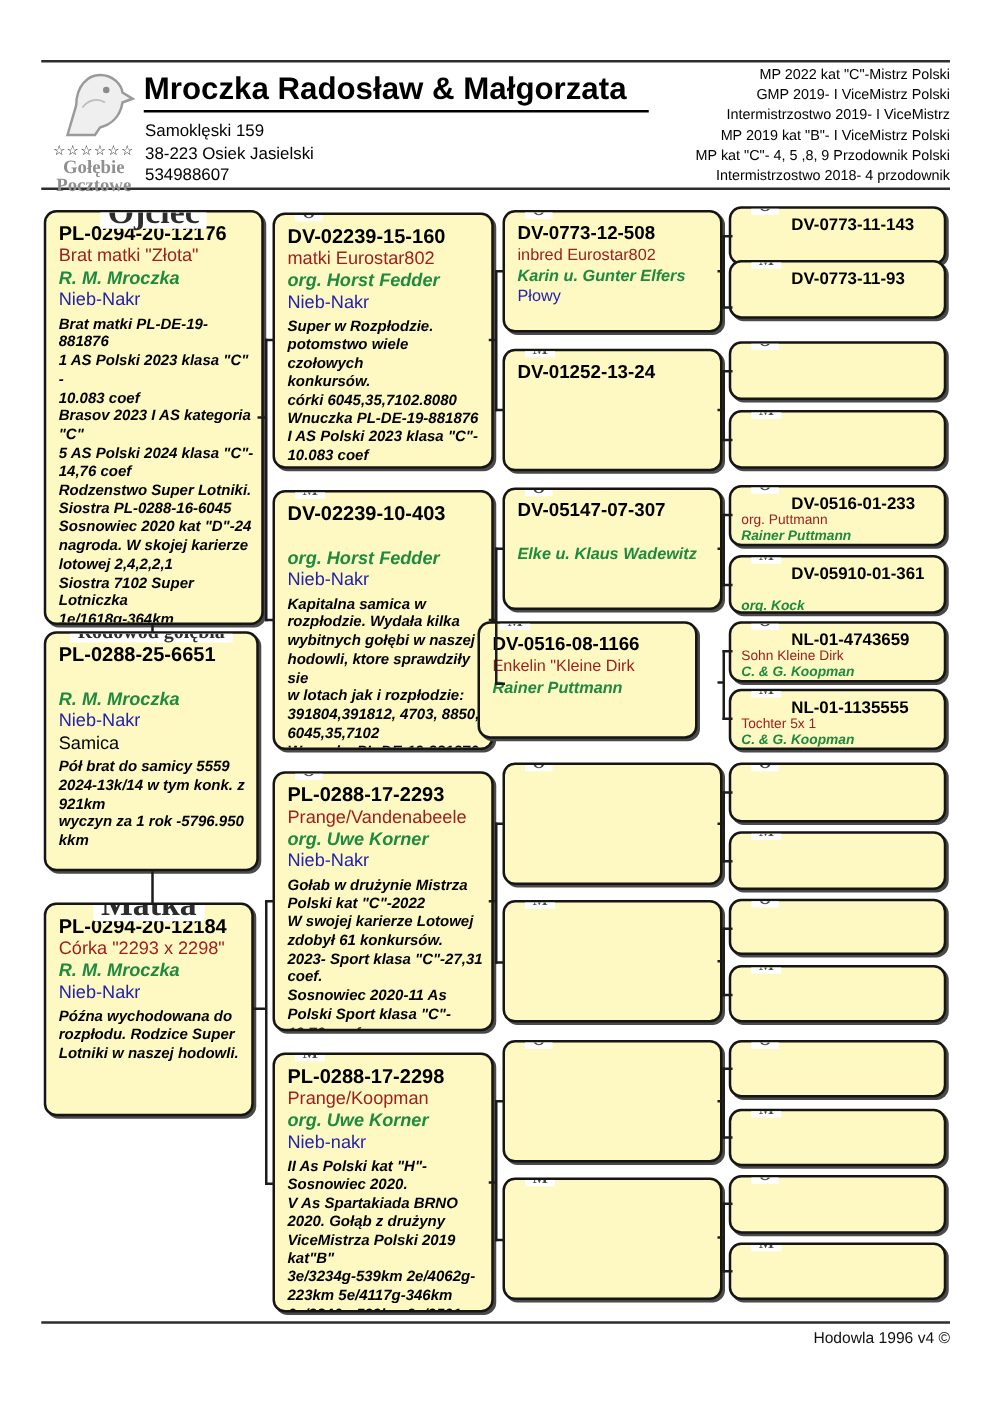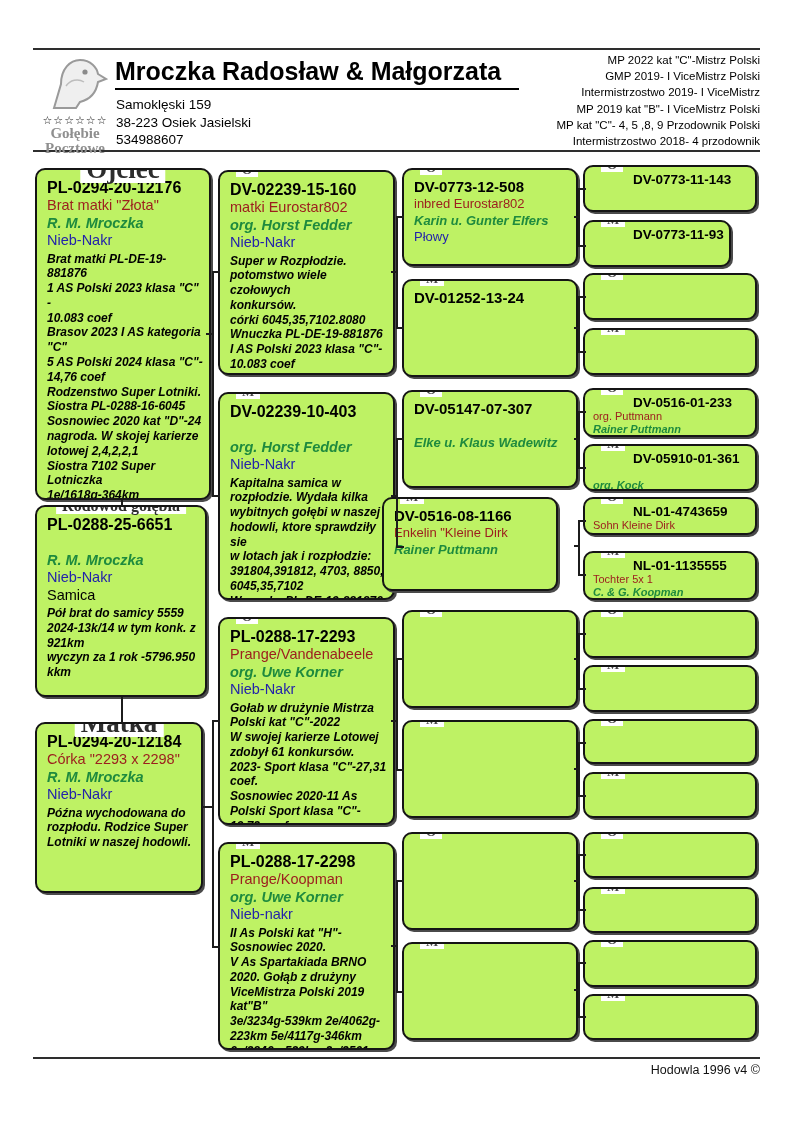--- a/index.html
+++ b/index.html
@@ -8,21 +8,21 @@
   .hr{position:absolute;left:33px;width:727px;height:2px;background:#2e2e2e;}
   
   .logo{position:absolute;left:33px;top:56px;width:84px;text-align:center;}
   .logo .stars{font-size:11px;letter-spacing:1px;color:#222;line-height:12px;}
   .logo .lw{font-family:"Liberation Serif",serif;font-weight:bold;color:#8f8f8f;font-size:15px;line-height:15px;}
   .title{position:absolute;left:115px;top:57px;font-size:25px;font-weight:bold;
          border-bottom:2px solid #000;padding:0 18px 2px 0;white-space:nowrap;}
   .addr{position:absolute;left:116px;top:96px;font-size:13.5px;line-height:17.5px;}
   .ach{position:absolute;right:34px;top:52px;width:330px;text-align:right;font-size:11.5px;line-height:16.2px;}
   
-  .pb{position:absolute;border:2px solid #151515;border-radius:10px;background:#bef264;
+  .pb{position:absolute;border:2px solid #151515;border-radius:10px;background:#fef9c3;
       box-shadow:2px 2px 0 #4a4a4a;padding:8px 6px 4px 10px;box-sizing:border-box;overflow:hidden;}
   .btitle{position:absolute;left:50%;transform:translateX(-50%);background:#fff;padding:0 6px;
       font-family:"Liberation Serif",serif;font-weight:bold;color:#2d2d2d;white-space:nowrap;line-height:1;}
   .t-big{top:-14px;font-size:27px;}
   .t-small{top:-9px;font-size:16px;}
   .sym{position:absolute;top:-9px;left:16px;background:#fff;padding:0 6px;
       font-family:"Liberation Serif",serif;font-weight:bold;font-size:13px;color:#474747;line-height:14px;}
   .ring{font-weight:bold;font-size:16px;line-height:19px;}
   .ln{min-height:17.5px;font-size:14.5px;line-height:17.5px;}
   .l1{color:#9c201e;}
@@ -225,21 +225,21 @@
     <span class="sym">O</span>
   </div>
   <div class="pb g3" style="left:402px;top:942px;width:176px;height:98px">
     <span class="sym">M</span>
   </div>
 
   <div class="pb g4" style="left:583px;top:165px;width:174px;height:47px">
     <span class="sym">O</span>
     <div class="ring">DV-0773-11-143</div>
   </div>
-  <div class="pb g4" style="left:583px;top:220px;width:148px;height:47px">
+  <div class="pb g4" style="left:583px;top:208px;width:174px;height:47px">
     <span class="sym">M</span>
     <div class="ring">DV-0773-11-93</div>
   </div>
   <div class="pb g4" style="left:583px;top:273px;width:174px;height:47px">
     <span class="sym">O</span>
   </div>
   <div class="pb g4" style="left:583px;top:328px;width:174px;height:47px">
     <span class="sym">M</span>
   </div>
   <div class="pb g4" style="left:583px;top:388px;width:174px;height:49px">
@@ -247,21 +247,21 @@
     <div class="ring">DV-0516-01-233</div>
     <div class="ln l1">org. Puttmann</div>
     <div class="ln l2">Rainer Puttmann</div>
   </div>
   <div class="pb g4" style="left:583px;top:444px;width:174px;height:47px">
     <span class="sym">M</span>
     <div class="ring">DV-05910-01-361</div>
     <div class="ln l1"></div>
     <div class="ln l2">org. Kock</div>
   </div>
-  <div class="pb g4" style="left:583px;top:497px;width:174px;height:38px">
+  <div class="pb g4" style="left:583px;top:497px;width:174px;height:49px">
     <span class="sym">O</span>
     <div class="ring">NL-01-4743659</div>
     <div class="ln l1">Sohn Kleine Dirk</div>
     <div class="ln l2">C. &amp; G. Koopman</div>
   </div>
   <div class="pb g4" style="left:583px;top:551px;width:174px;height:49px">
     <span class="sym">M</span>
     <div class="ring">NL-01-1135555</div>
     <div class="ln l1">Tochter 5x 1</div>
     <div class="ln l2">C. &amp; G. Koopman</div>

